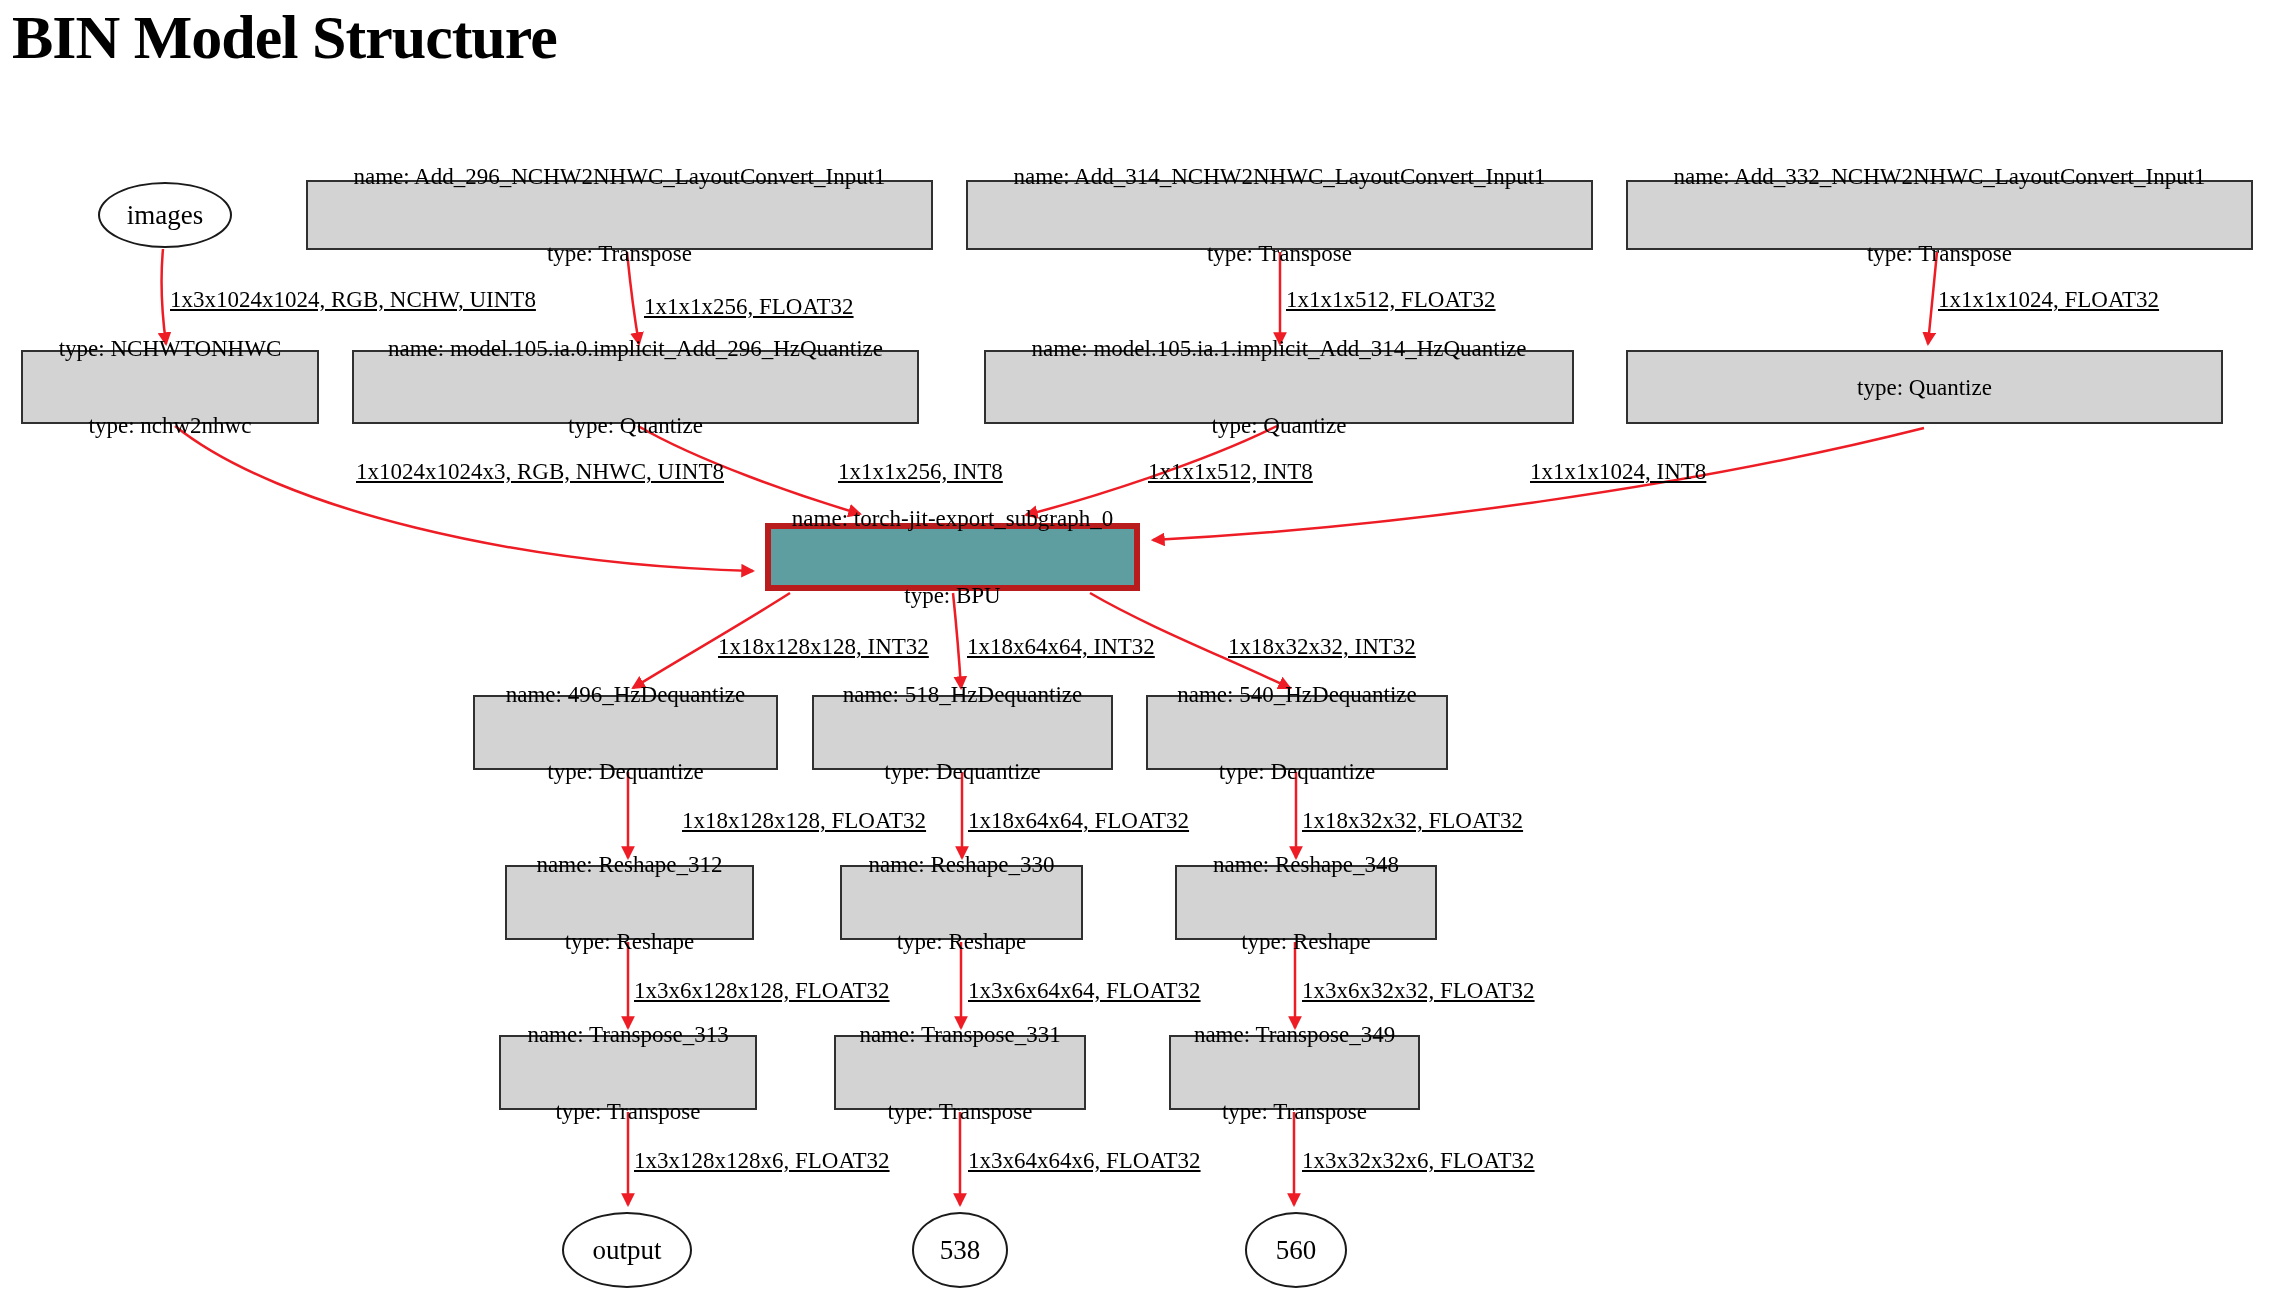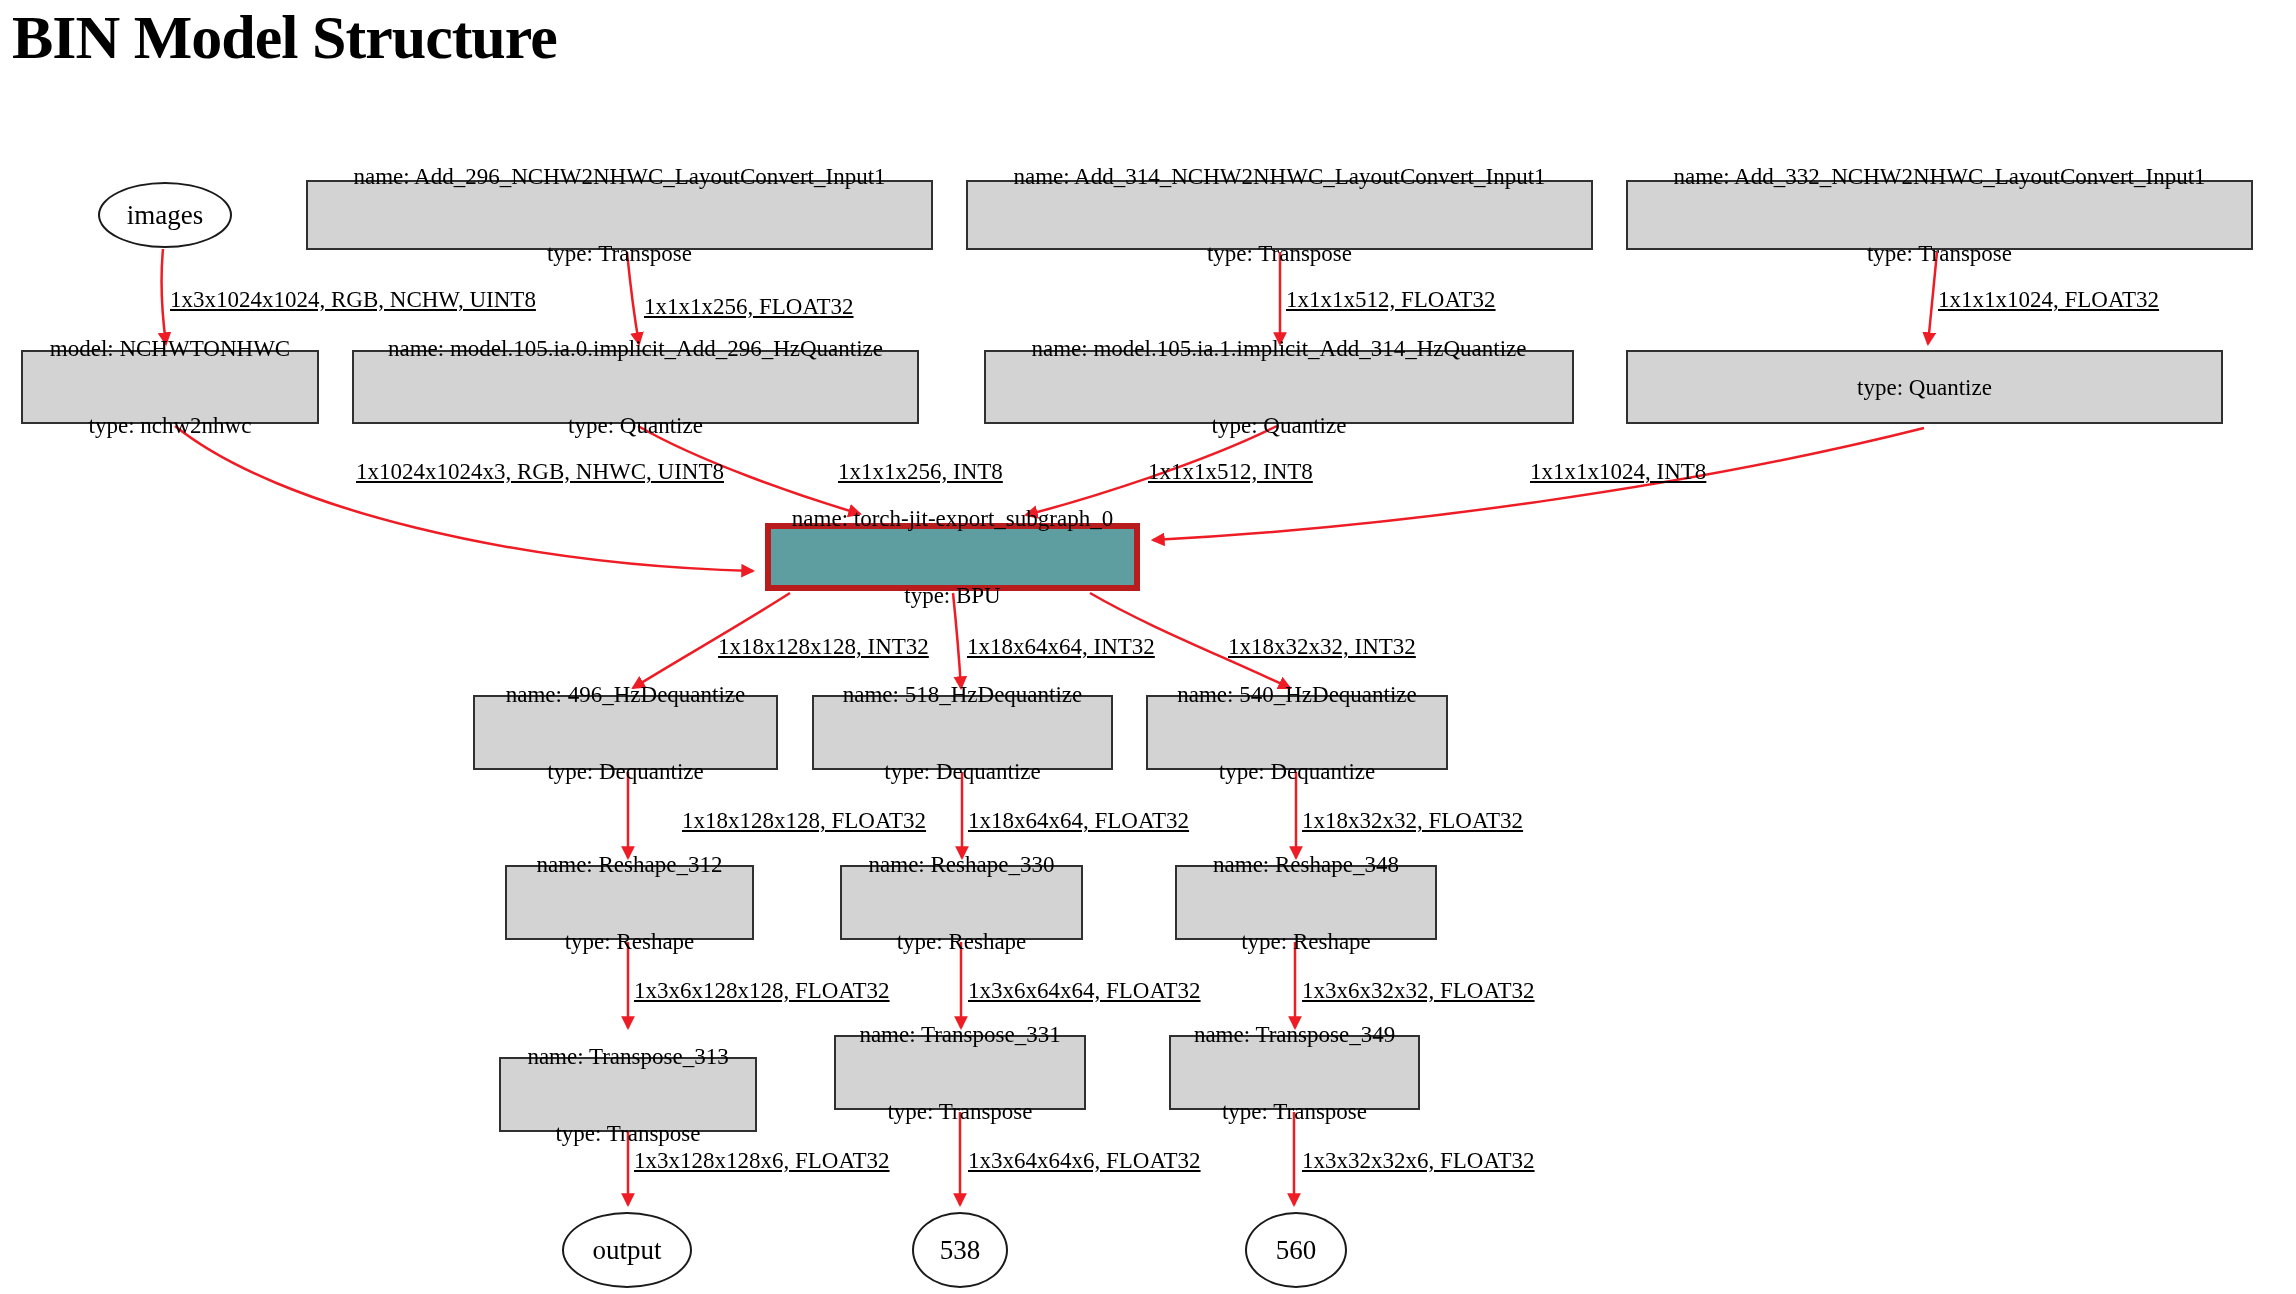--- a/index.html
+++ b/index.html
@@ -107,21 +107,21 @@
   <div class="node-box" style="left:966px;top:180px;width:627px;height:70px;">
     <span>name: Add_314_NCHW2NHWC_LayoutConvert_Input1</span>
     <span>type: Transpose</span>
   </div>
   <div class="node-box" style="left:1626px;top:180px;width:627px;height:70px;">
     <span>name: Add_332_NCHW2NHWC_LayoutConvert_Input1</span>
     <span>type: Transpose</span>
   </div>
 
   <div class="node-box" style="left:21px;top:350px;width:298px;height:74px;">
-    <span>model: NCHWTONHWC</span>
+    <span>type: NCHWTONHWC</span>
     <span>type: nchw2nhwc</span>
   </div>
   <div class="node-box" style="left:352px;top:350px;width:567px;height:74px;">
     <span>name: model.105.ia.0.implicit_Add_296_HzQuantize</span>
     <span>type: Quantize</span>
   </div>
   <div class="node-box" style="left:984px;top:350px;width:590px;height:74px;">
     <span>name: model.105.ia.1.implicit_Add_314_HzQuantize</span>
     <span>type: Quantize</span>
   </div>
@@ -153,21 +153,21 @@
   </div>
   <div class="node-box" style="left:840px;top:865px;width:243px;height:75px;">
     <span>name: Reshape_330</span>
     <span>type: Reshape</span>
   </div>
   <div class="node-box" style="left:1175px;top:865px;width:262px;height:75px;">
     <span>name: Reshape_348</span>
     <span>type: Reshape</span>
   </div>
 
-  <div class="node-box" style="left:499px;top:1035px;width:258px;height:75px;margin-top:22px;">
+  <div class="node-box" style="left:499px;top:1035px;width:258px;height:75px;">
     <span>name: Transpose_313</span>
     <span>type: Transpose</span>
   </div>
   <div class="node-box" style="left:834px;top:1035px;width:252px;height:75px;">
     <span>name: Transpose_331</span>
     <span>type: Transpose</span>
   </div>
   <div class="node-box" style="left:1169px;top:1035px;width:251px;height:75px;">
     <span>name: Transpose_349</span>
     <span>type: Transpose</span>

